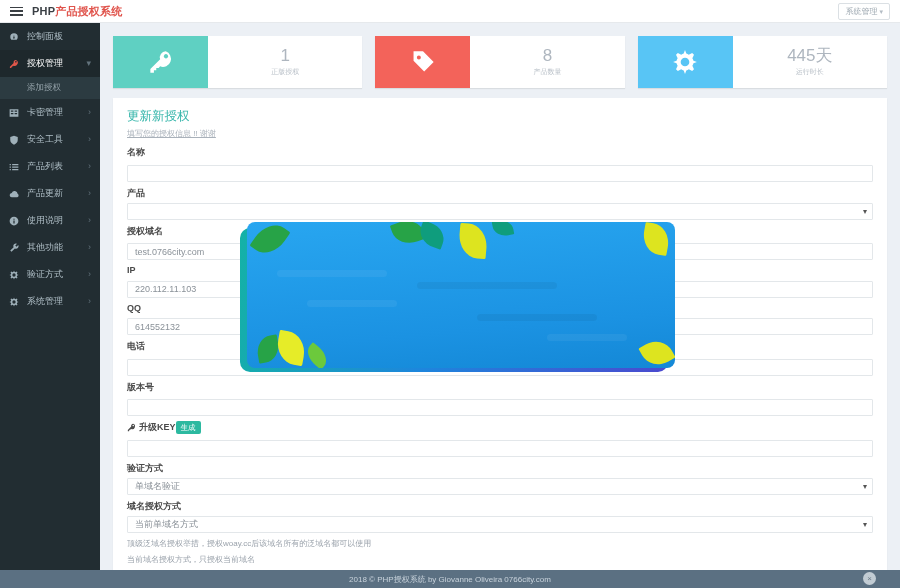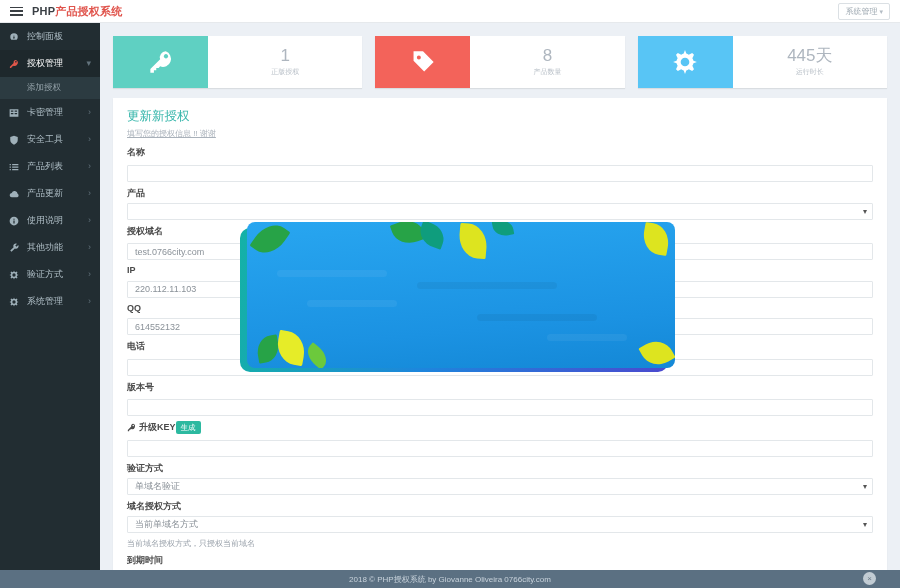--- a/index.html
+++ b/index.html
@@ -267,20 +267,21 @@
     <div class="sel">
       <span class="sel-txt">单域名验证</span>
       <span class="arrow">▾</span>
     </div>
 
     <div class="f-label">域名授权方式</div>
     <div class="sel">
       <span class="sel-txt">当前单域名方式</span>
       <span class="arrow">▾</span>
     </div>
+    <div class="help">顶级泛域名授权举措，授权woay.cc后该域名所有的泛域名都可以使用</div>
     <div class="help">当前域名授权方式，只授权当前域名</div>
 
     <div class="f-label">到期时间</div>
     
 
     
   </div>
 </div>
 
 <div class="ov-back"></div>

